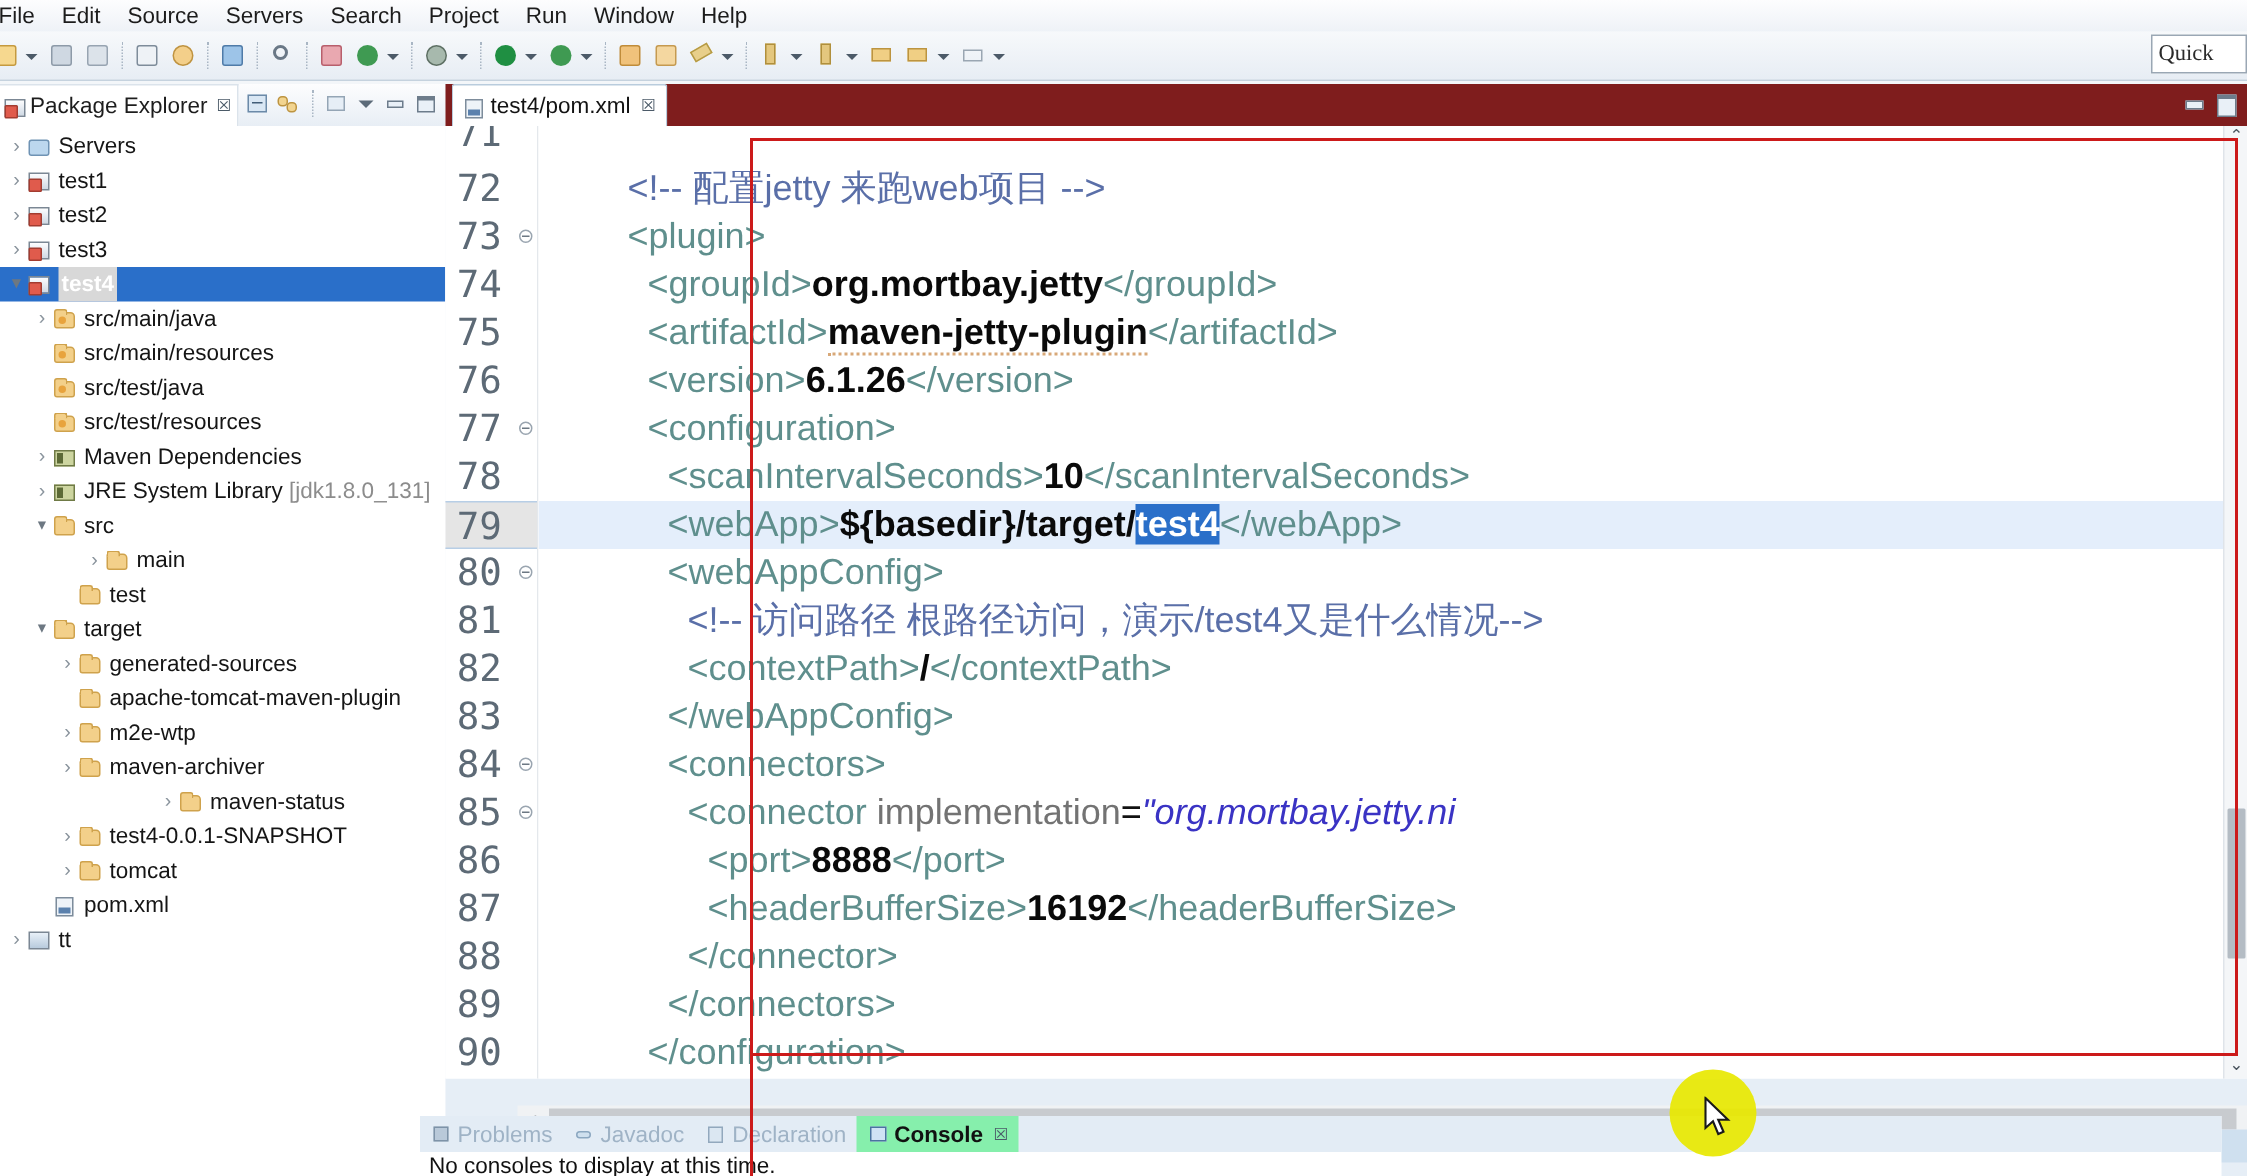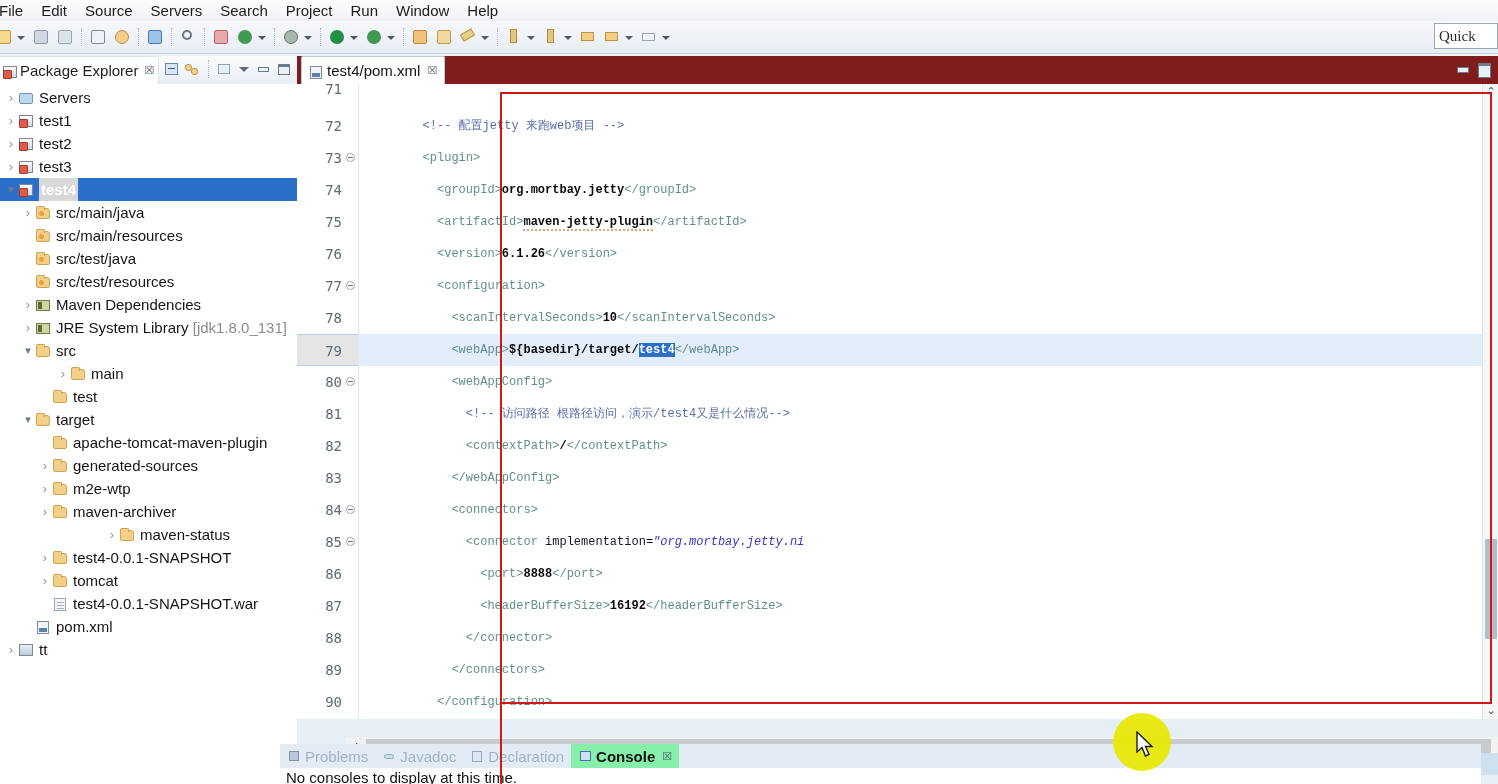--- a/index.html
+++ b/index.html
@@ -258,22 +258,22 @@
   }
   .gutter {
     position: absolute; left: 0; top: 0;
     width: 62px; height: 635px;
     background: #ffffff;
     border-right: 1px solid #e4e8ec;
   }
   .gline {
     height: 32px;
     font-family: "DejaVu Sans Mono", monospace;
-    font-size: 14px; color: #5d6a76;
-    text-align: right;
+    font-size: 25px; color: #5d6a76;
+    text-align: center;
     padding-right: 16px;
     line-height: 32px;
     position: relative;
   }
   .gline .fold {
     position: absolute; right: 3px; top: 11px;
     width: 9px; height: 9px;
     border: 1px solid #9aa5b0;
     border-radius: 50%;
     background: #fff;
@@ -290,31 +290,31 @@
 
   .code {
     position: absolute; left: 62px; top: 0;
     width: 1123px; height: 635px;
     overflow: hidden;
     background: #ffffff;
   }
   .cline {
     height: 32px;
     line-height: 32px;
-    font-family: Liberation Mono, monospace;
-    font-size: 12px;
+    font-family: Liberation Sans, sans-serif;
+    font-size: 24px;
     white-space: pre;
     color: #111;
     padding-left: 6px;
   }
   .cline.hl { background: #e4eefb; }
   .tag   { color: #5f8f8d; }
   .cmt   { color: #5a6fa8; }
   .val   { color: #0a0a0a; font-weight: bold; }
-  .attr  { color: #0f172a; }
+  .attr  { color: #737373; }
   .str   { color: #3a33c4; font-style: italic; }
   .sel   { background: #2a6fc9; color: #ffffff; font-weight: bold; }
   .wavy  { border-bottom: 2px dotted #d8a878; }
 
   
   .vscroll {
     position: absolute; right: 0; top: 28px;
     width: 16px; height: 635px;
     background: #f4f6f8;
     border-left: 1px solid #dfe4e9;
@@ -649,74 +649,67 @@
           <span class="rlabel">test</span>
         </div>
         <div class="row" style="padding-left: 21px;">
           <span class="twisty open"></span>
           <span class="ticon">
             <span class="fol"></span>
           </span>
           <span class="rlabel">target</span>
         </div>
         <div class="row" style="padding-left: 38px;">
-          <span class="twisty"></span>
-          <span class="ticon">
-            <span class="fol"></span>
-          </span>
-          <span class="rlabel">apache-tomcat-maven-plugin</span>
-        </div>
-        <div class="row" style="padding-left: 38px;">
           <span class="twisty closed"></span>
           <span class="ticon">
             <span class="fol"></span>
           </span>
           <span class="rlabel">generated-sources</span>
-        </div>
-        <div class="row" style="padding-left: 38px;">
-          <span class="twisty closed"></span>
-          <span class="ticon">
-            <span class="fol"></span>
-          </span>
-          <span class="rlabel">m2e-wtp</span>
-        </div>
-        <div class="row" style="padding-left: 38px;">
-          <span class="twisty closed"></span>
-          <span class="ticon">
-            <span class="fol"></span>
-          </span>
-          <span class="rlabel">maven-archiver</span>
-        </div>
-        <div class="row" style="padding-left: 38px; justify-content: center;">
-          <span class="twisty closed"></span>
-          <span class="ticon">
-            <span class="fol"></span>
-          </span>
-          <span class="rlabel">maven-status</span>
-        </div>
-        <div class="row" style="padding-left: 38px;">
-          <span class="twisty closed"></span>
-          <span class="ticon">
-            <span class="fol"></span>
-          </span>
-          <span class="rlabel">test4-0.0.1-SNAPSHOT</span>
-        </div>
-        <div class="row" style="padding-left: 38px;">
-          <span class="twisty closed"></span>
-          <span class="ticon">
-            <span class="fol"></span>
-          </span>
-          <span class="rlabel">tomcat</span>
         </div>
         <div class="row" style="padding-left: 38px;">
           <span class="twisty"></span>
           <span class="ticon">
-            <span class="waricon"></span>
-          </span>
-          <span class="rlabel">test4-0.0.1-SNAPSHOT.war</span>
+            <span class="fol"></span>
+          </span>
+          <span class="rlabel">apache-tomcat-maven-plugin</span>
+        </div>
+        <div class="row" style="padding-left: 38px;">
+          <span class="twisty closed"></span>
+          <span class="ticon">
+            <span class="fol"></span>
+          </span>
+          <span class="rlabel">m2e-wtp</span>
+        </div>
+        <div class="row" style="padding-left: 38px;">
+          <span class="twisty closed"></span>
+          <span class="ticon">
+            <span class="fol"></span>
+          </span>
+          <span class="rlabel">maven-archiver</span>
+        </div>
+        <div class="row" style="padding-left: 38px; justify-content: center;">
+          <span class="twisty closed"></span>
+          <span class="ticon">
+            <span class="fol"></span>
+          </span>
+          <span class="rlabel">maven-status</span>
+        </div>
+        <div class="row" style="padding-left: 38px;">
+          <span class="twisty closed"></span>
+          <span class="ticon">
+            <span class="fol"></span>
+          </span>
+          <span class="rlabel">test4-0.0.1-SNAPSHOT</span>
+        </div>
+        <div class="row" style="padding-left: 38px;">
+          <span class="twisty closed"></span>
+          <span class="ticon">
+            <span class="fol"></span>
+          </span>
+          <span class="rlabel">tomcat</span>
         </div>
         <div class="row" style="padding-left: 21px;">
           <span class="twisty"></span>
           <span class="ticon">
             <span class="xmlicon"></span>
           </span>
           <span class="rlabel">pom.xml</span>
         </div>
         <div class="row" style="padding-left: 4px;">
           <span class="twisty closed"></span>

